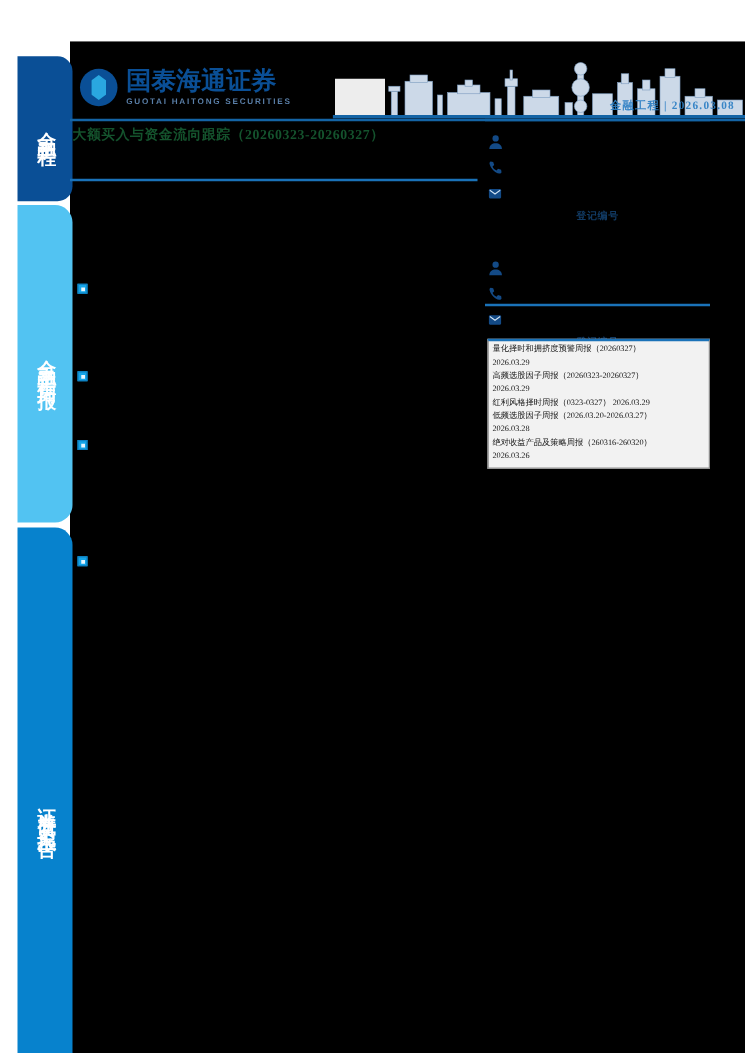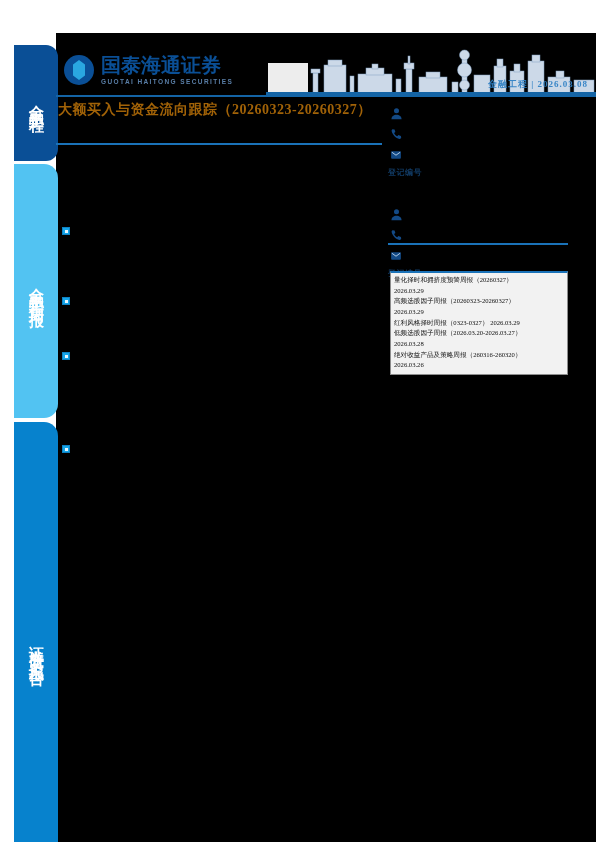--- a/index.html
+++ b/index.html
@@ -171,23 +171,23 @@
     height: 1.5px;
     background: #1a72b8;
   }
 
   
   .doc-title {
     position: absolute;
     left: 58px;
     top: 68px;
     width: 330px;
-    font-size: 14px;
-    font-weight: bold;
-    color: #a16207;
+    font-size: 11px;
+    font-weight: bold;
+    color: #14532d;
     letter-spacing: 0.5px;
     line-height: 1.3;
     font-family: "Liberation Serif", "DejaVu Serif", serif;
   }
 
   
   .bullet {
     position: absolute;
     left: 62px;
     width: 6px;
@@ -236,20 +236,21 @@
     font-family: "Liberation Serif", "DejaVu Serif", serif;
   }
   .analyst-reg {
     font-size: 8px;
     color: #113a63;
     font-weight: bold;
     margin-top: 2px;
     letter-spacing: 0.5px;
     white-space: nowrap;
     font-family: "Liberation Serif", "DejaVu Serif", serif;
+    text-align: center;
   }
 
   
   .reports-box {
     position: absolute;
     left: 390px;
     top: 238px;
     width: 178px;
     background: #f2f2f2;
     border: 1px solid #8d8d8d;

